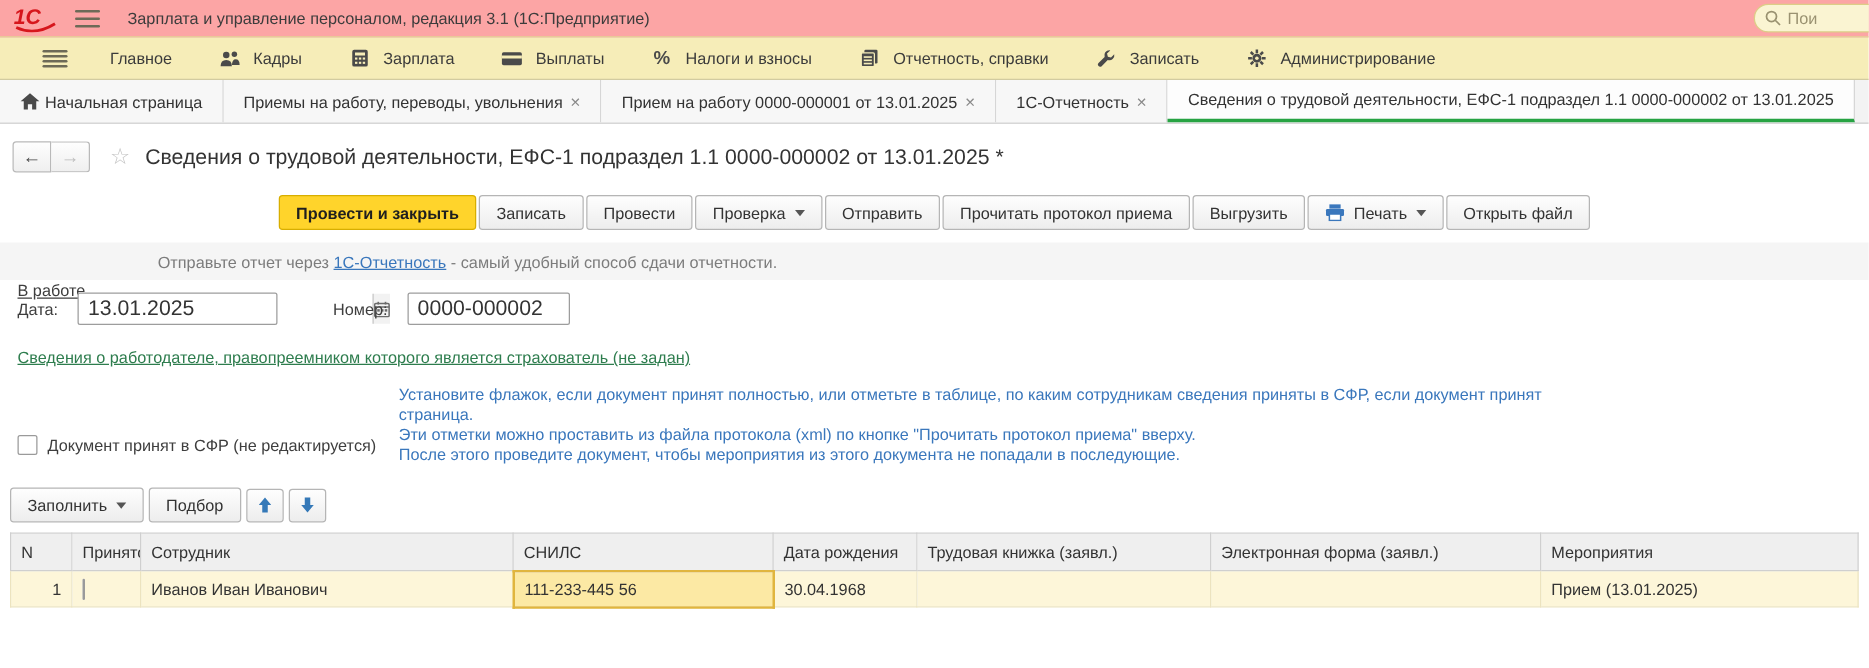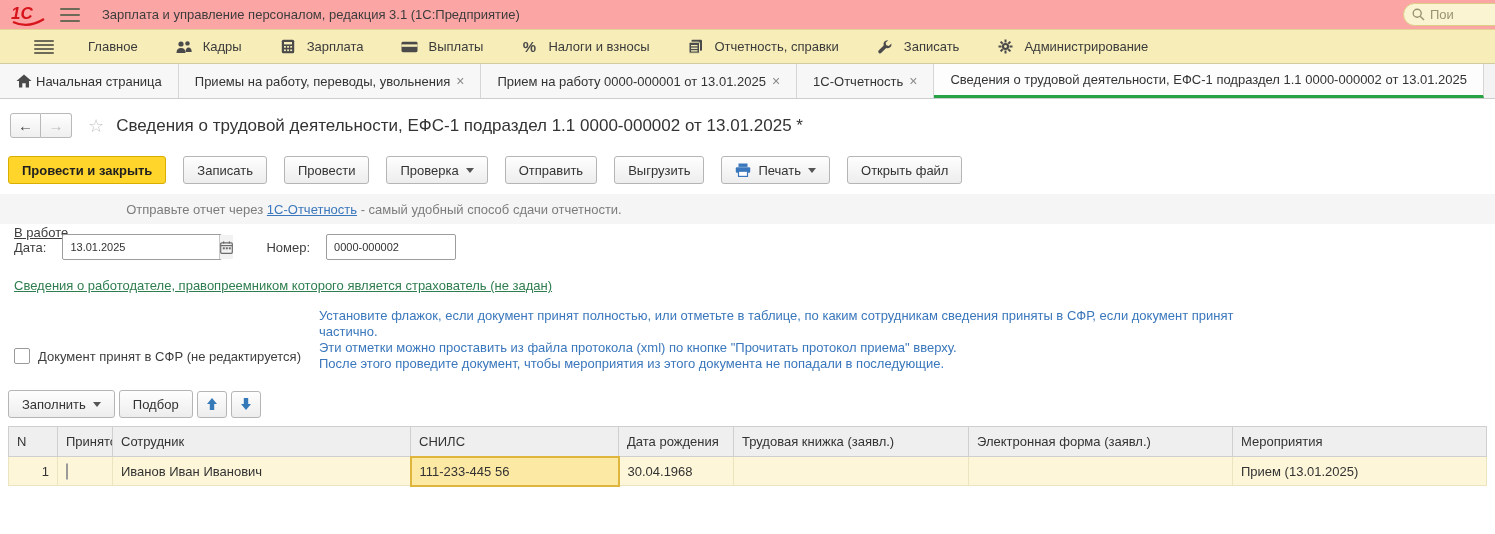--- a/index.html
+++ b/index.html
@@ -35,38 +35,38 @@
   .dochead { display:flex; align-items:center; padding:14px 12px 10px 10px; gap:10px; }
   .navbtns { display:flex; }
   .navbtn { width:31px; height:25px; border:1px solid #b9b9b9; background:linear-gradient(#fefefe,#efefef);
             display:flex; align-items:center; justify-content:center; font-size:15px; cursor:pointer; color:#444; }
   .navbtn.back { border-radius:3px 0 0 3px; }
   .navbtn.fwd  { border-radius:0 3px 3px 0; border-left:none; color:#bcbcbc; }
   .star { color:#c2c2c2; font-size:18px; margin:0 2px 0 6px; }
   .doctitle { font-size:17px; color:#333; }
 
   
-  .cmdbar { display:flex; align-items:center; padding:8px 8px 10px 8px; gap:17px; }
+  .cmdbar { display:flex; align-items:center; padding:8px 8px 10px 8px; gap:2px;justify-content:center; }
   .btn { height:28px; padding:0 13px; border:1px solid #b5b5b5; border-radius:3px;
          background:linear-gradient(#fefefe,#ededed); color:#333; font-size:13px;
          display:inline-flex; align-items:center; gap:7px; cursor:pointer; white-space:nowrap; }
   .btn.primary { background:#ffd42b; border-color:#d8ae00; font-weight:bold; color:#1f1f1f; }
   .caret { width:0; height:0; border-left:4px solid transparent; border-right:4px solid transparent; border-top:5px solid #555; display:inline-block; }
 
   
   .statusbar { height:30px; background:#f5f5f5; display:flex; align-items:center; padding:0 14px; gap:58px; }
   .statelink { color:#3e3e3e; text-decoration:underline; cursor:pointer;margin-top:46px; }
   .stathint { color:#7c7c7c; }
   .bluelink { color:#3a77bc; text-decoration:underline; cursor:pointer; }
 
   
   .fieldrow { display:flex; align-items:center; padding:10px 14px 8px 14px; gap:16px; }
   .fieldrow label { color:#3e3e3e; }
   .inputwrap { display:flex; align-items:stretch; border:1px solid #9d9d9d; border-radius:2px; height:26px; background:#fff; }
-  .inputwrap input { border:none; outline:none; padding:0 7px; font-size:11px; font-family:inherit; color:#333; background:transparent; }
+  .inputwrap input { border:none; outline:none; padding:0 7px; font-size:17px; font-family:inherit; color:#333; background:transparent; }
   .calbtn { width:26px; border-left:1px solid #c7c7c7; background:#f2f2f2; display:flex; align-items:center; justify-content:center; cursor:pointer; }
   .numgap { width:12px; }
 
   
   .greenlinkrow { padding:10px 14px 6px 14px; }
   .greenlink { color:#2e7d4e; text-decoration:underline; cursor:pointer; }
   .acceptrow { display:flex; align-items:flex-start; padding:9px 14px 4px 14px; }
   .cbwrap { display:flex; align-items:center; gap:8px; flex:0 0 auto;margin-top:40px; }
   .cbox { width:16px; height:16px; border:1px solid #9a9a9a; border-radius:2px; background:#fff; cursor:pointer; }
   .cblabel { color:#3e3e3e; }
@@ -256,20 +256,23 @@
       <span>Провести</span>
     </button>
   <button class="btn">
     <span>Проверка</span>
     <span class="caret"></span>
   </button>
   <button class="btn">
       <span>Отправить</span>
     </button>
   <button class="btn">
+      <span>Прочитать протокол приема</span>
+    </button>
+  <button class="btn">
       <span>Выгрузить</span>
     </button>
   <button class="btn">
     <svg width="16" height="14" viewBox="0 0 16 14">
       <rect x="3.5" y="0.5" width="9" height="3.4" fill="#3a77bc"></rect>
       <rect x="0.8" y="4.2" width="14.4" height="5.6" rx="1" fill="#3a77bc"></rect>
       <rect x="3.5" y="8.2" width="9" height="5.2" fill="#fff" stroke="#3a77bc" stroke-width="1.2"></rect>
     </svg>
     <span>Печать</span>
     <span class="caret"></span>
@@ -313,21 +316,21 @@
   <span class="greenlink">Сведения о работодателе, правопреемником которого является страхователь (не задан)</span>
 </div>
 
 <div class="acceptrow">
   <span class="cbwrap">
     <span class="cbox"></span>
     <span class="cblabel">Документ принят в СФР (не редактируется)</span>
   </span>
   <div class="infoblock">
     <div>Установите флажок, если документ принят полностью, или отметьте в таблице, по каким сотрудникам сведения приняты в СФР, если документ принят</div>
-    <div>частично.</div>
+    <div>страница.</div>
     <div>Эти отметки можно проставить из файла протокола (xml) по кнопке "Прочитать протокол приема" вверху.</div>
     <div>После этого проведите документ, чтобы мероприятия из этого документа не попадали в последующие.</div>
   </div>
 </div>
 
 <div class="tablebar">
   <button class="btn">
     <span>Заполнить</span>
     <span class="caret"></span>
   </button>

